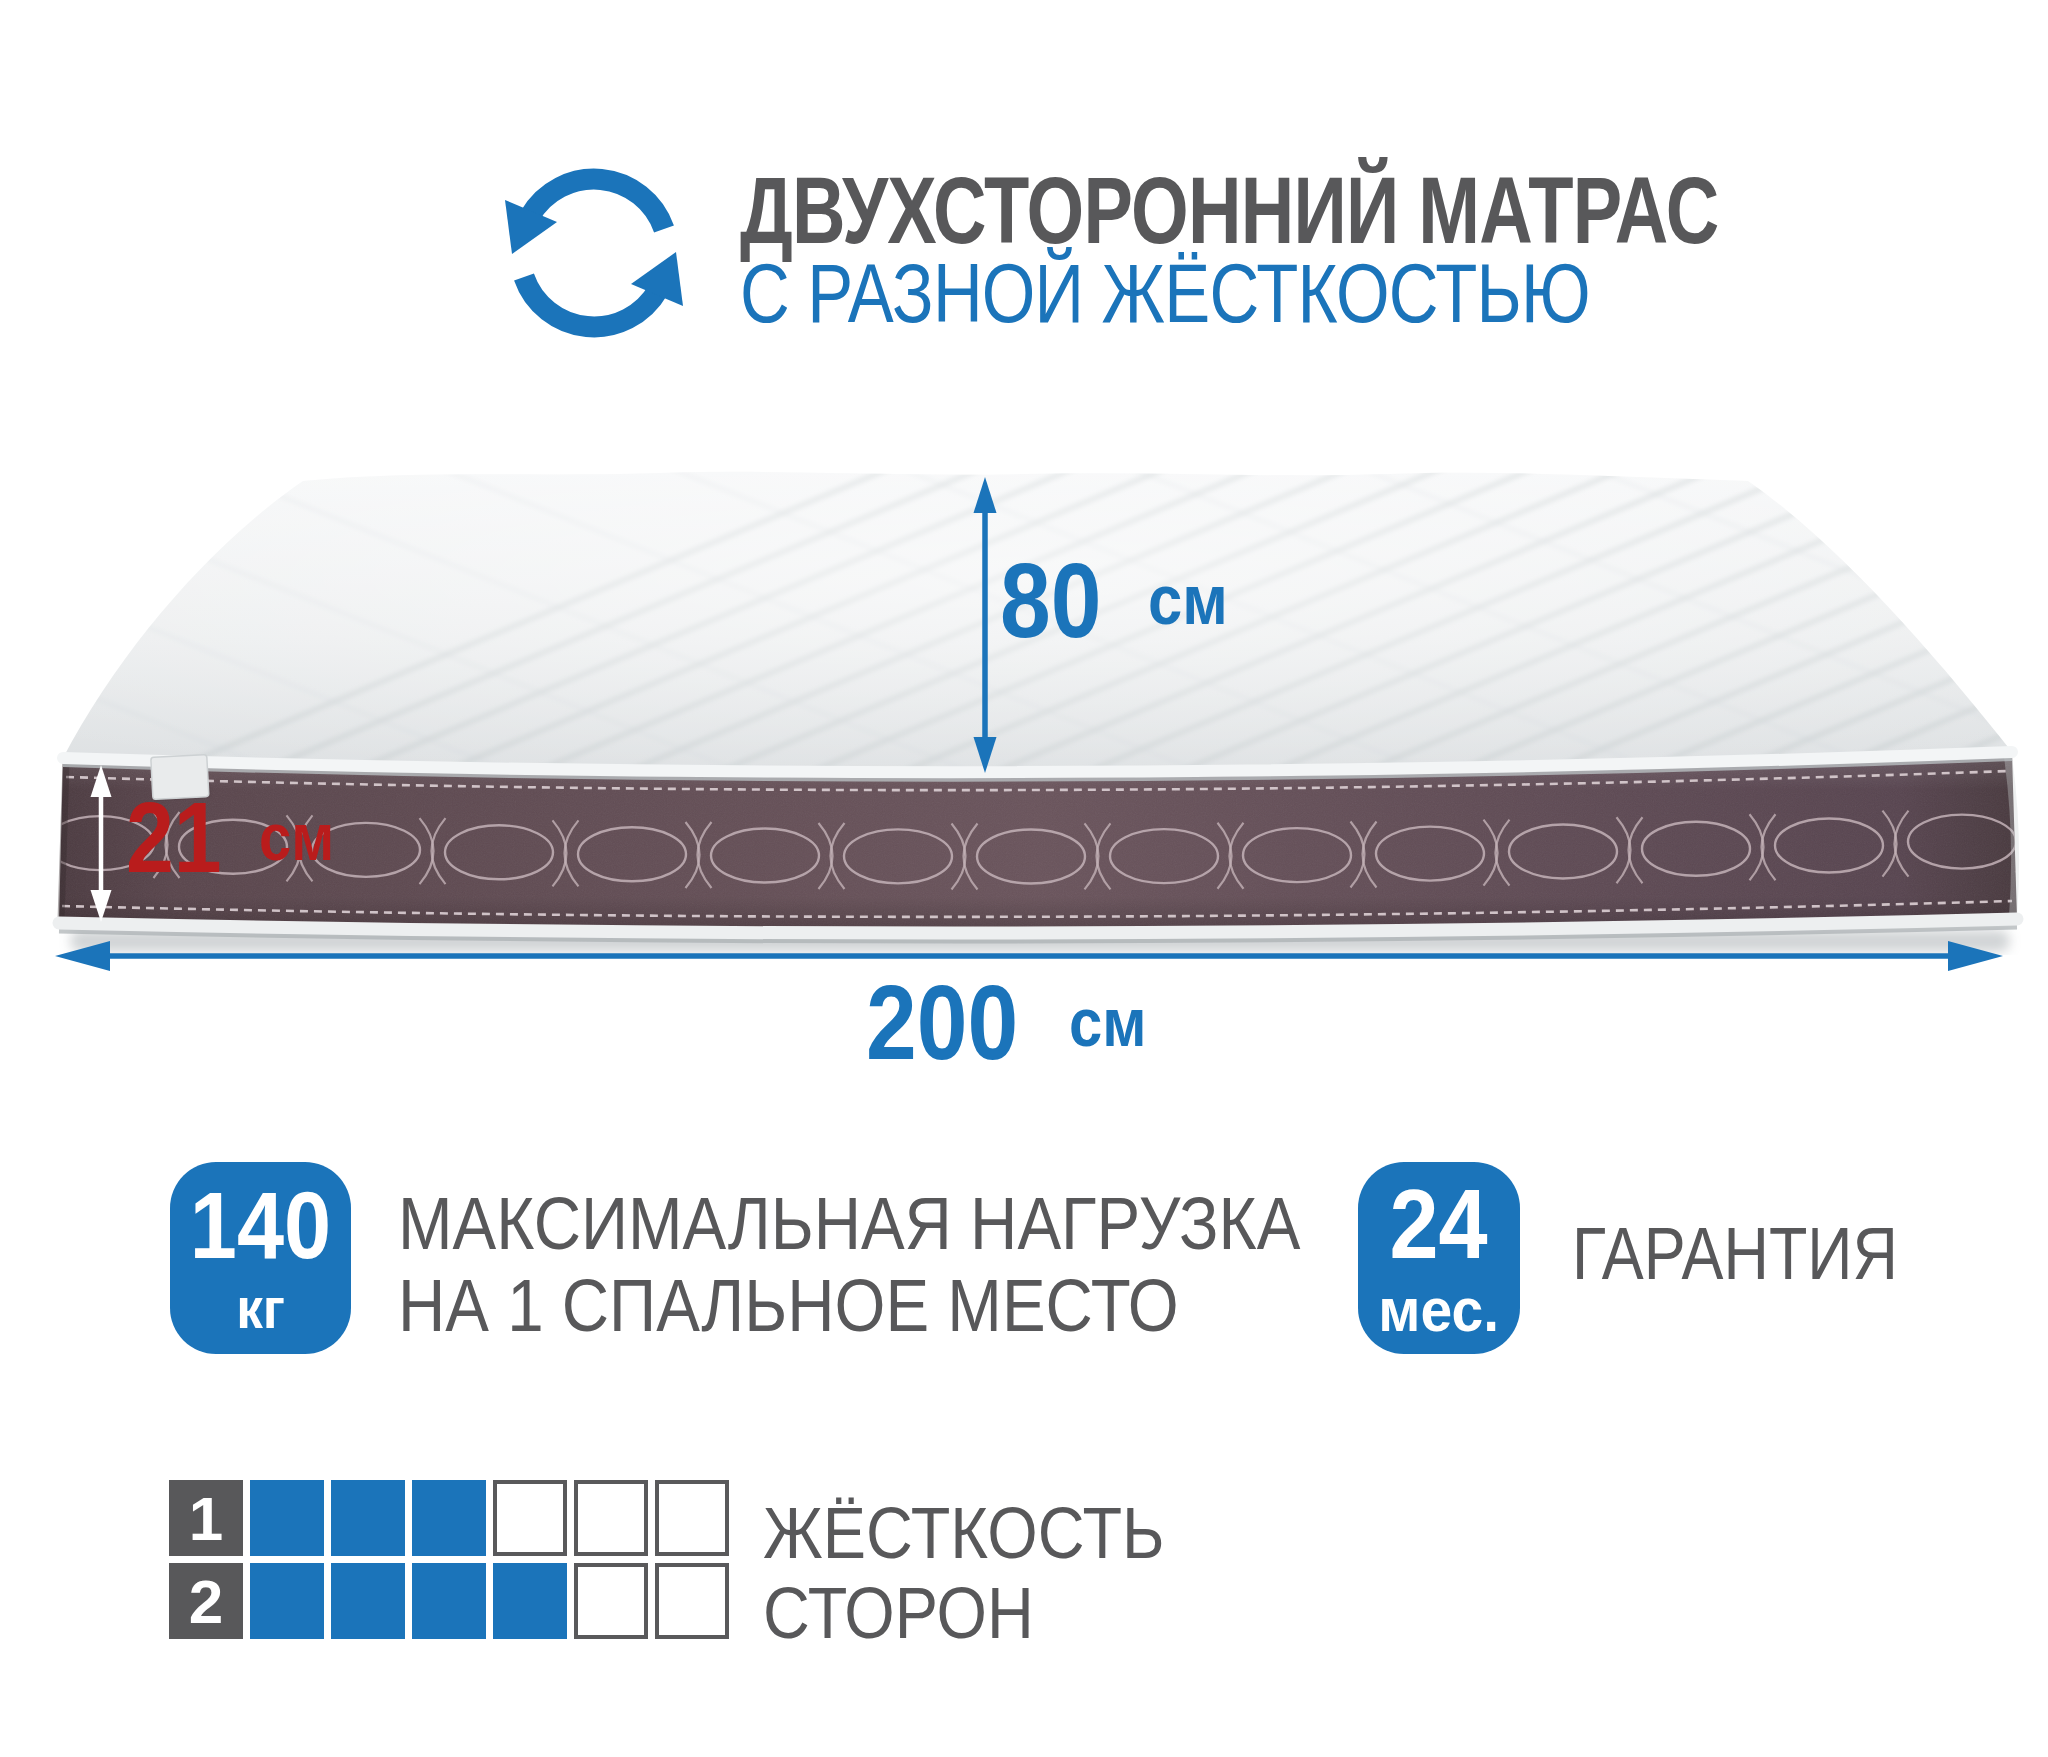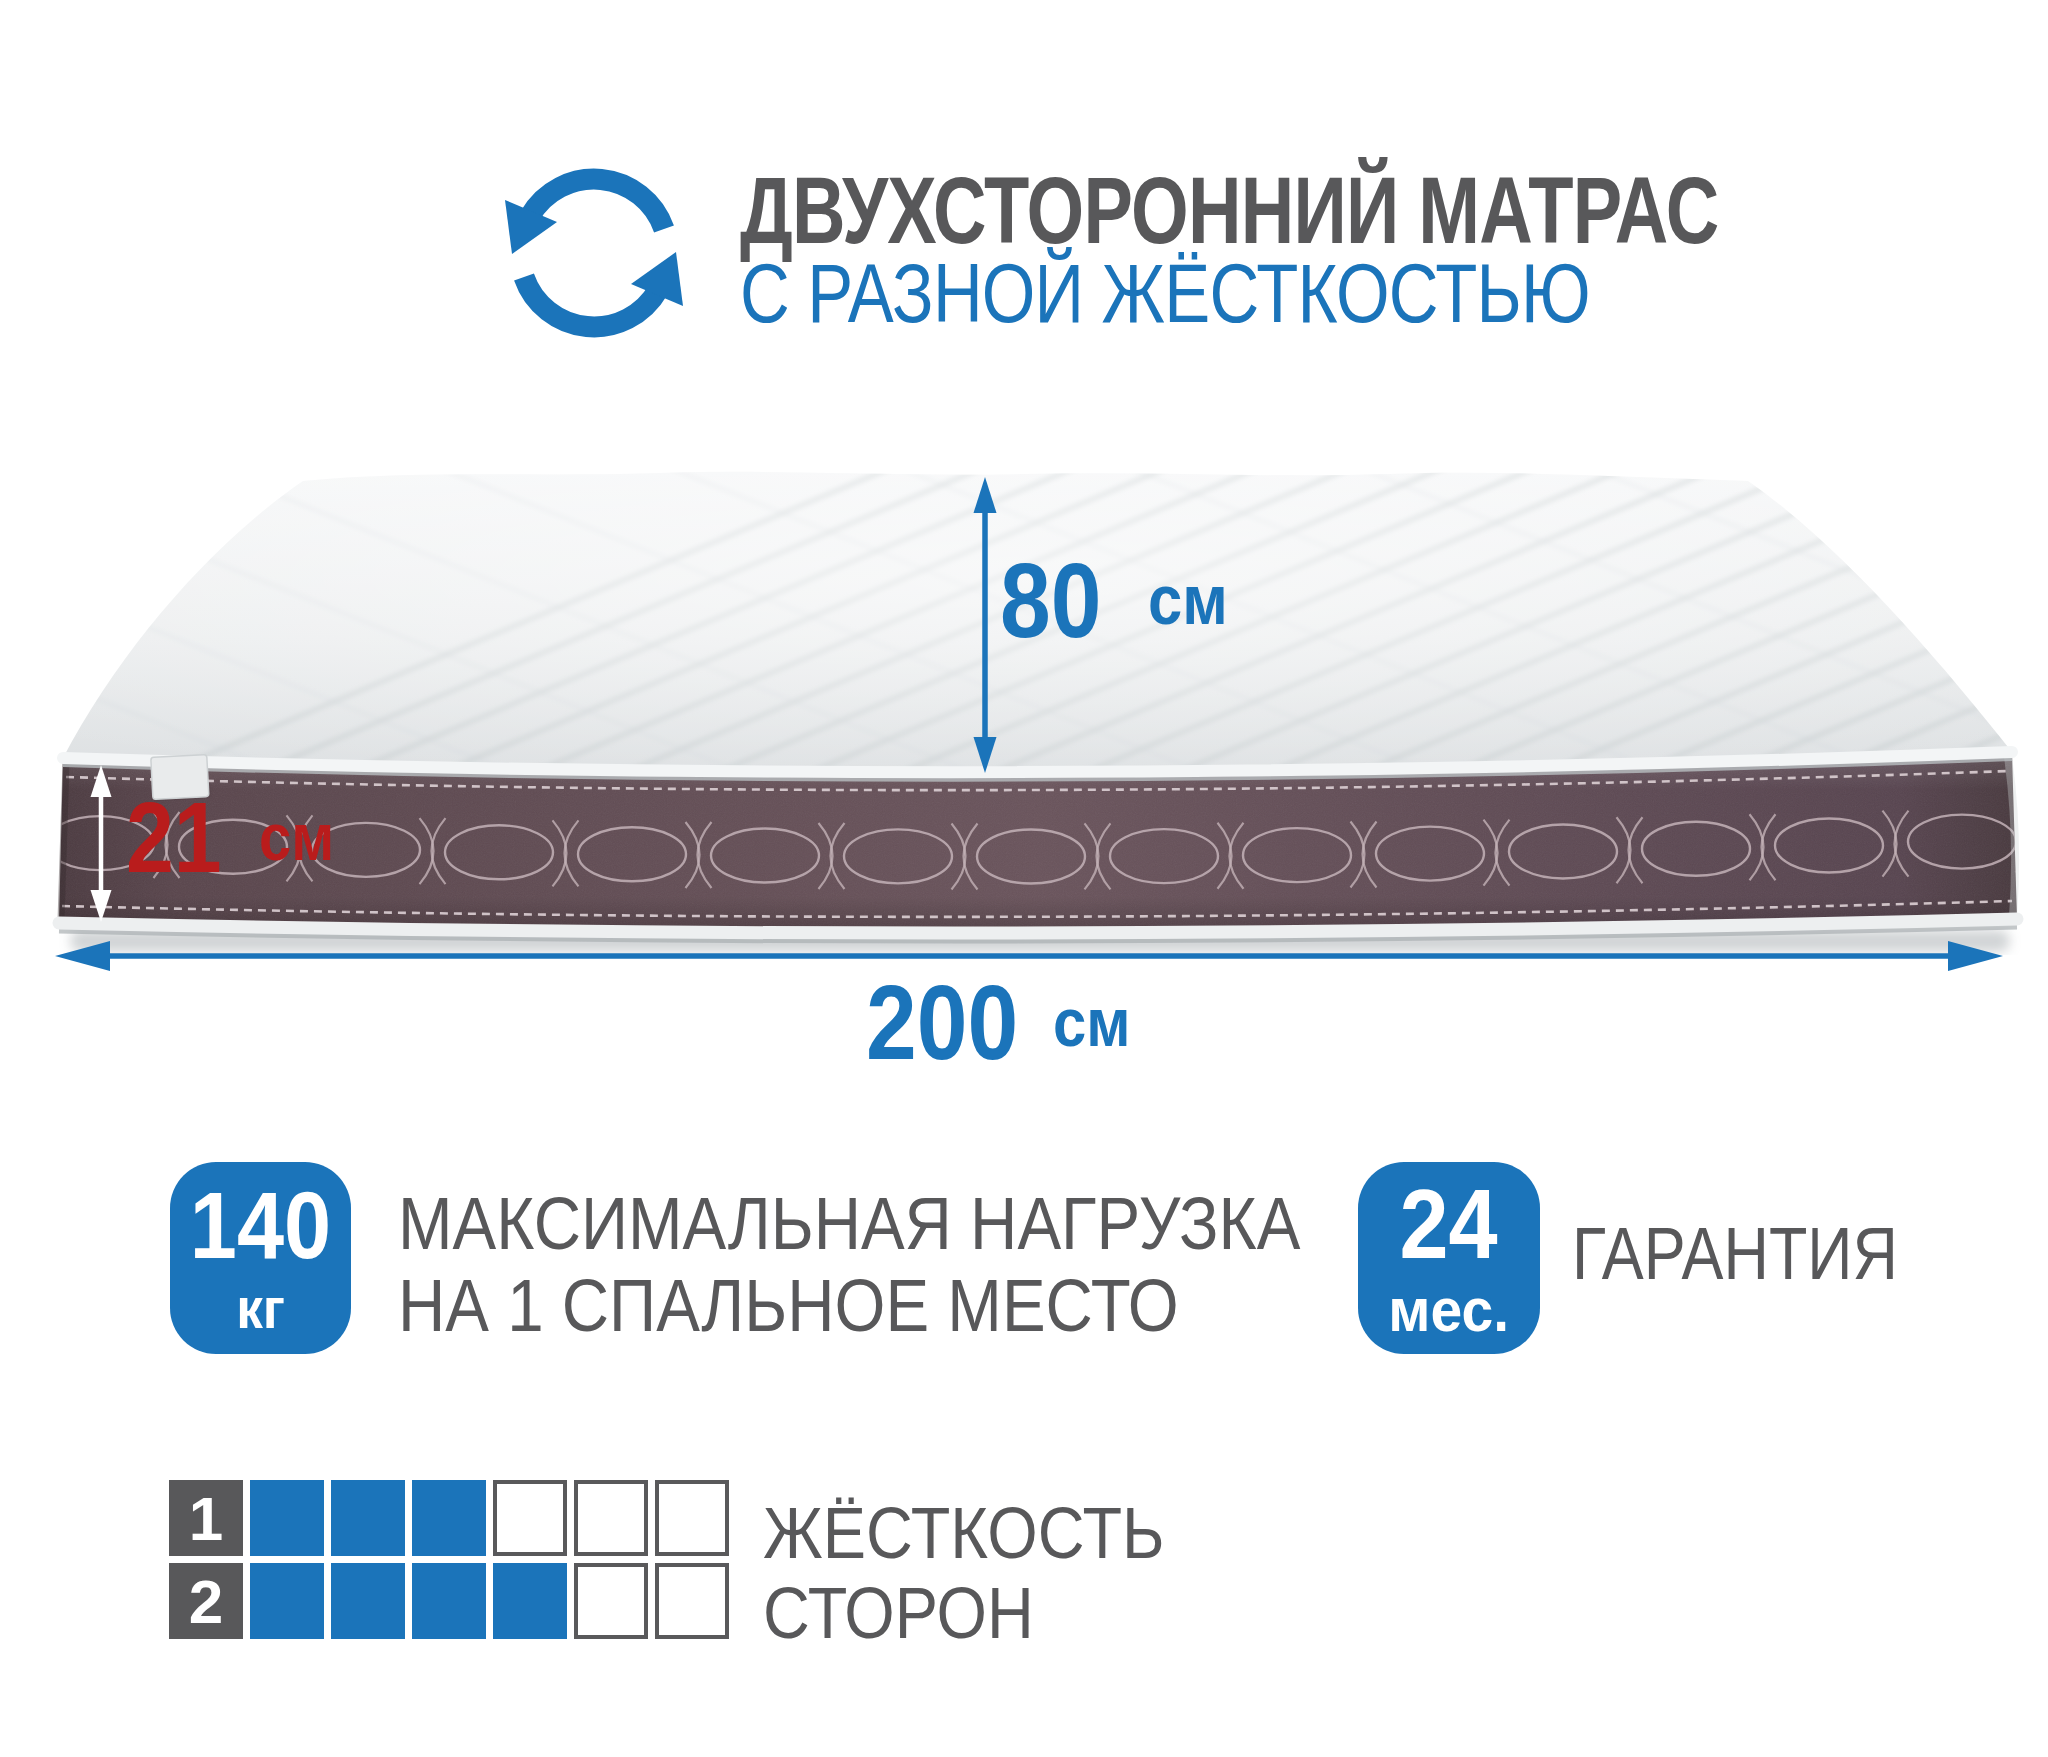--- a/index.html
+++ b/index.html
@@ -12,27 +12,27 @@
   .hdr1{left:740px;top:163px;font-size:95px;font-weight:bold;color:#58585a;line-height:1;letter-spacing:-1px;}
   .hdr2{left:740px;top:251px;font-size:84px;font-weight:normal;color:#1b74ba;line-height:1;letter-spacing:-1px;}
   
   .dim{display:flex;align-items:center;line-height:1;font-weight:bold;}
   .dim .v{transform:scaleX(.86);transform-origin:left bottom;}
   .dim .u{transform:scaleX(.88);transform-origin:left bottom;}
   .dim-h{left:1000px;top:547px;color:#1b74ba;gap:30px;}
   .dim-h .v{font-size:106px;} .dim-h .u{font-size:70px;}
   .dim-t{left:126px;top:787px;color:#b91c1c;gap:22px;}
   .dim-t .v{font-size:100px;} .dim-t .u{font-size:66px;}
-  .dim-l{left:866px;top:969px;color:#1b74ba;gap:10px;}
+  .dim-l{left:866px;top:969px;color:#1b74ba;gap:26px;}
   .dim-l .v{font-size:106px;} .dim-l .u{font-size:68px;}
   
   .badge{background:#1b74ba;border-radius:46px;color:#fff;display:flex;flex-direction:column;
          align-items:center;justify-content:center;text-align:center;line-height:1;}
   .badge1{left:170px;top:1162px;width:181px;height:192px;}
-  .badge2{left:1358px;top:1162px;width:182px;height:192px;}
+  .badge2{left:1358px;top:1162px;width:162px;height:192px;}
   .badge .bv{font-weight:bold;transform:scaleX(.9);}
   .badge .bu{font-weight:bold;margin-top:6px;transform:scaleX(.92);}
   .badge1 .bv{font-size:94px;} .badge1 .bu{font-size:58px;}
   .badge2 .bv{font-size:98px;} .badge2 .bu{font-size:62px;}
   .feat-text{left:398px;top:1183px;font-size:74px;line-height:82px;color:#58585a;
              transform:scaleX(.885);transform-origin:left top;white-space:nowrap;}
   .warr-text{left:1572px;top:1217px;font-size:74px;color:#58585a;transform:scaleX(.85);
              transform-origin:left top;white-space:nowrap;line-height:1;}
   
   .cellrow{position:absolute;left:169px;display:flex;gap:7px;}

